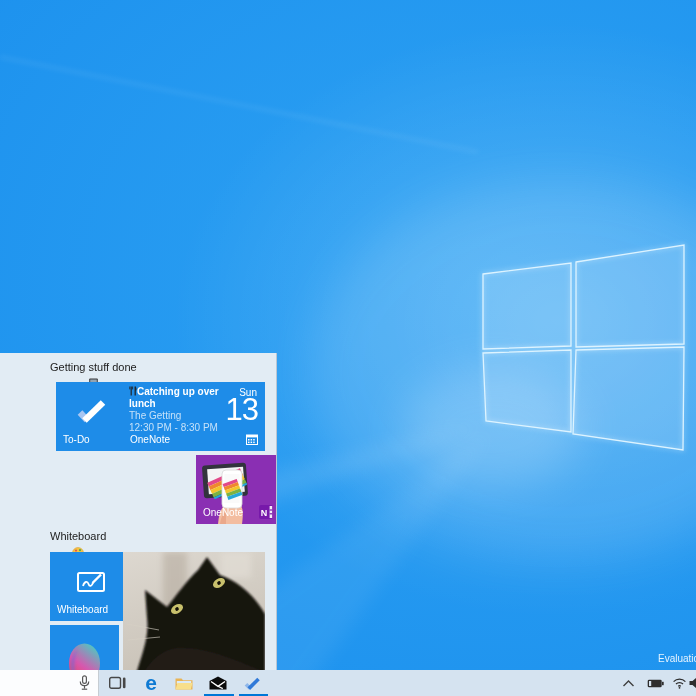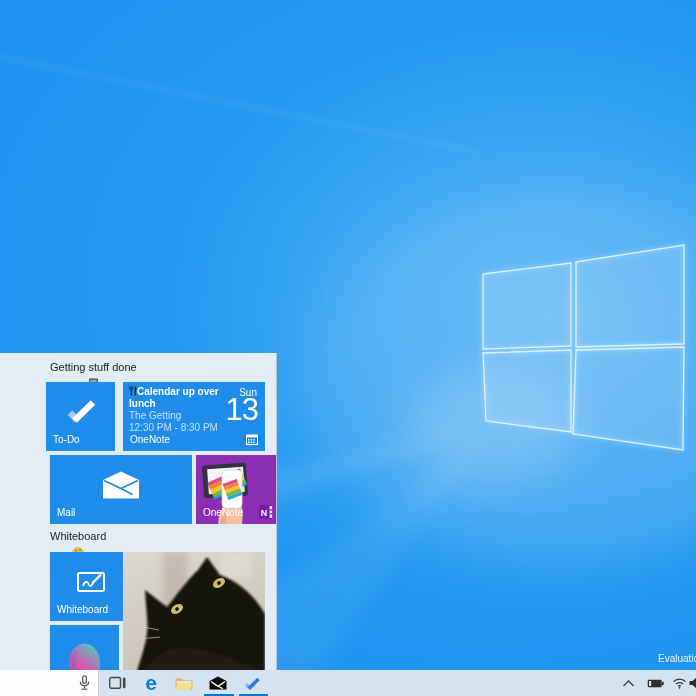--- a/index.html
+++ b/index.html
@@ -85,41 +85,41 @@
       <span>Getting stuff done</span>
       <span>
         <svg width="13" height="11" viewBox="0 0 13 11">
           <rect x="2.2" y="0.5" width="8.6" height="6.6" rx="0.8" fill="#3a3a3a"></rect>
           <rect x="3.2" y="1.5" width="6.6" height="4.6" fill="#93a4b2"></rect>
           <polygon points="0.5,9.6 12.5,9.6 10.8,7.6 2.2,7.6" fill="#3a3a3a"></polygon>
         </svg>
       </span>
     </div>
 
-    <div class="tile" style="left:46px;top:29px;width:69px;height:69px;">
+    <div class="tile" style="left:56px;top:29px;width:69px;height:69px;">
       <span class="tile-icon-center">
         <svg width="34" height="27" viewBox="0 0 34 27">
           <line x1="6" y1="14" x2="13" y2="21.5" stroke="#a8c6f2" stroke-width="6.4"></line>
           <line x1="10.5" y1="22" x2="29" y2="4" stroke="#ffffff" stroke-width="6.4"></line>
         </svg>
       </span>
       <span class="tile-label">To-Do</span>
     </div>
 
     <div class="tile" style="left:123px;top:29px;width:142px;height:69px;">
       <div class="cal-event">
         <span style="display:inline-block;vertical-align:-1px;">
           <svg width="8" height="10" viewBox="0 0 8 10">
             <line x1="2.2" y1="0.5" x2="2.2" y2="9.5" stroke="#20262b" stroke-width="1.2"></line>
             <line x1="0.8" y1="0.5" x2="0.8" y2="3.4" stroke="#20262b" stroke-width="0.9"></line>
             <line x1="3.6" y1="0.5" x2="3.6" y2="3.4" stroke="#20262b" stroke-width="0.9"></line>
             <line x1="6.2" y1="0.5" x2="6.2" y2="9.5" stroke="#20262b" stroke-width="1.3"></line>
             <path d="M6.2,0.5 C7.6,1.4 7.8,3.2 7.2,4.6 L6.2,4.6 Z" fill="#20262b"></path>
           </svg>
-        </span><span>Calendar up over lunch</span>
+        </span><span>Catching up over lunch</span>
         <div class="cal-sub">The Getting</div>
         <div class="cal-sub">12:30 PM - 8:30 PM</div>
       </div>
       <span class="cal-weekday">Sun</span>
       <span class="cal-day">13</span>
       <span class="tile-label">OneNote</span>
       <span class="cal-grid-icon">
         <svg width="12" height="11" viewBox="0 0 12 11">
           <rect x="0.5" y="1" width="11" height="9.5" fill="none" stroke="#fff" stroke-width="1"></rect>
           <rect x="0.5" y="1" width="11" height="2.4" fill="#fff"></rect>
@@ -128,30 +128,20 @@
               <rect x="4.6" y="5" width="1.5" height="1.5"></rect>
               <rect x="7.2" y="5" width="1.5" height="1.5"></rect>
             <rect x="2" y="7.6" width="1.5" height="1.5"></rect>
               <rect x="4.6" y="7.6" width="1.5" height="1.5"></rect>
               <rect x="7.2" y="7.6" width="1.5" height="1.5"></rect>
           </g>
         </svg>
       </span>
     </div>
 
-    <div class="tile" style="left:50px;top:102px;width:142px;height:69px;">
-      <span class="tile-icon-center">
-        <svg width="37" height="28" viewBox="0 0 37 28">
-          <polygon points="0.5,9 18.5,0.5 36.5,9 36.5,27.5 0.5,27.5" fill="#ffffff"></polygon>
-          <polyline points="1.5,9.5 18.5,17.5 35.5,9.5" fill="none" stroke="#1e8ce8" stroke-width="1.8"></polyline>
-          <line x1="18.5" y1="17.5" x2="30" y2="23.5" stroke="#1e8ce8" stroke-width="1.6"></line>
-        </svg>
-      </span>
-      <span class="tile-label">Mail</span>
-    </div>
 
     <div class="tile" style="left:196px;top:102px;width:83px;height:69px;background:#8a2fb3;">
       <svg width="69" height="69" viewBox="0 0 69 69" style="position:absolute;left:0;top:0;">
         <defs>
           <clipPath id="tabScr">
               <rect x="12" y="13" width="36" height="25" rx="1"></rect>
             </clipPath>
           <clipPath id="phScr">
               <rect x="28.5" y="19" width="15" height="29" rx="1"></rect>
             </clipPath>

